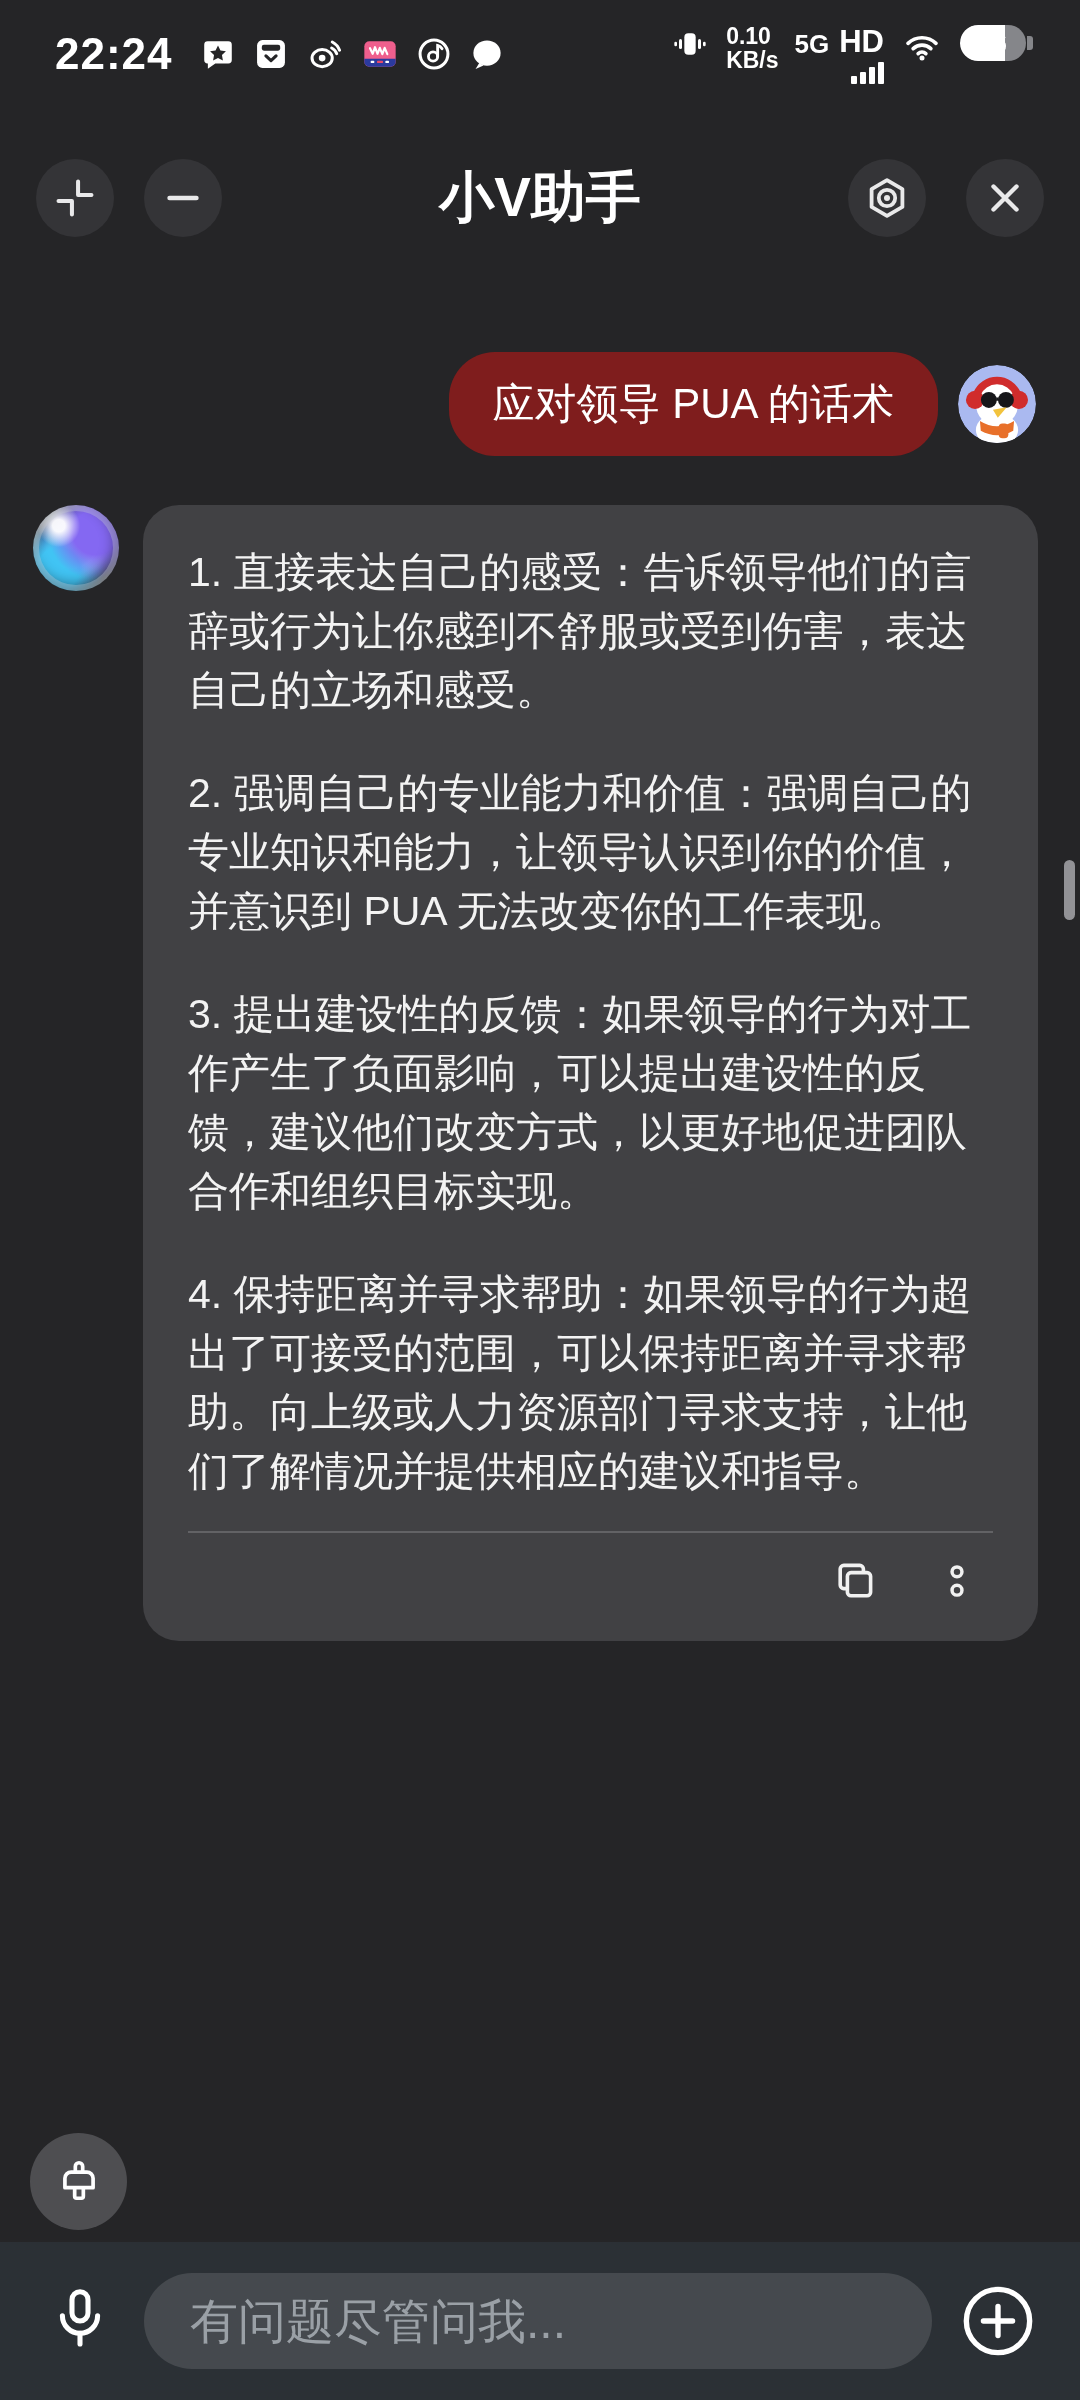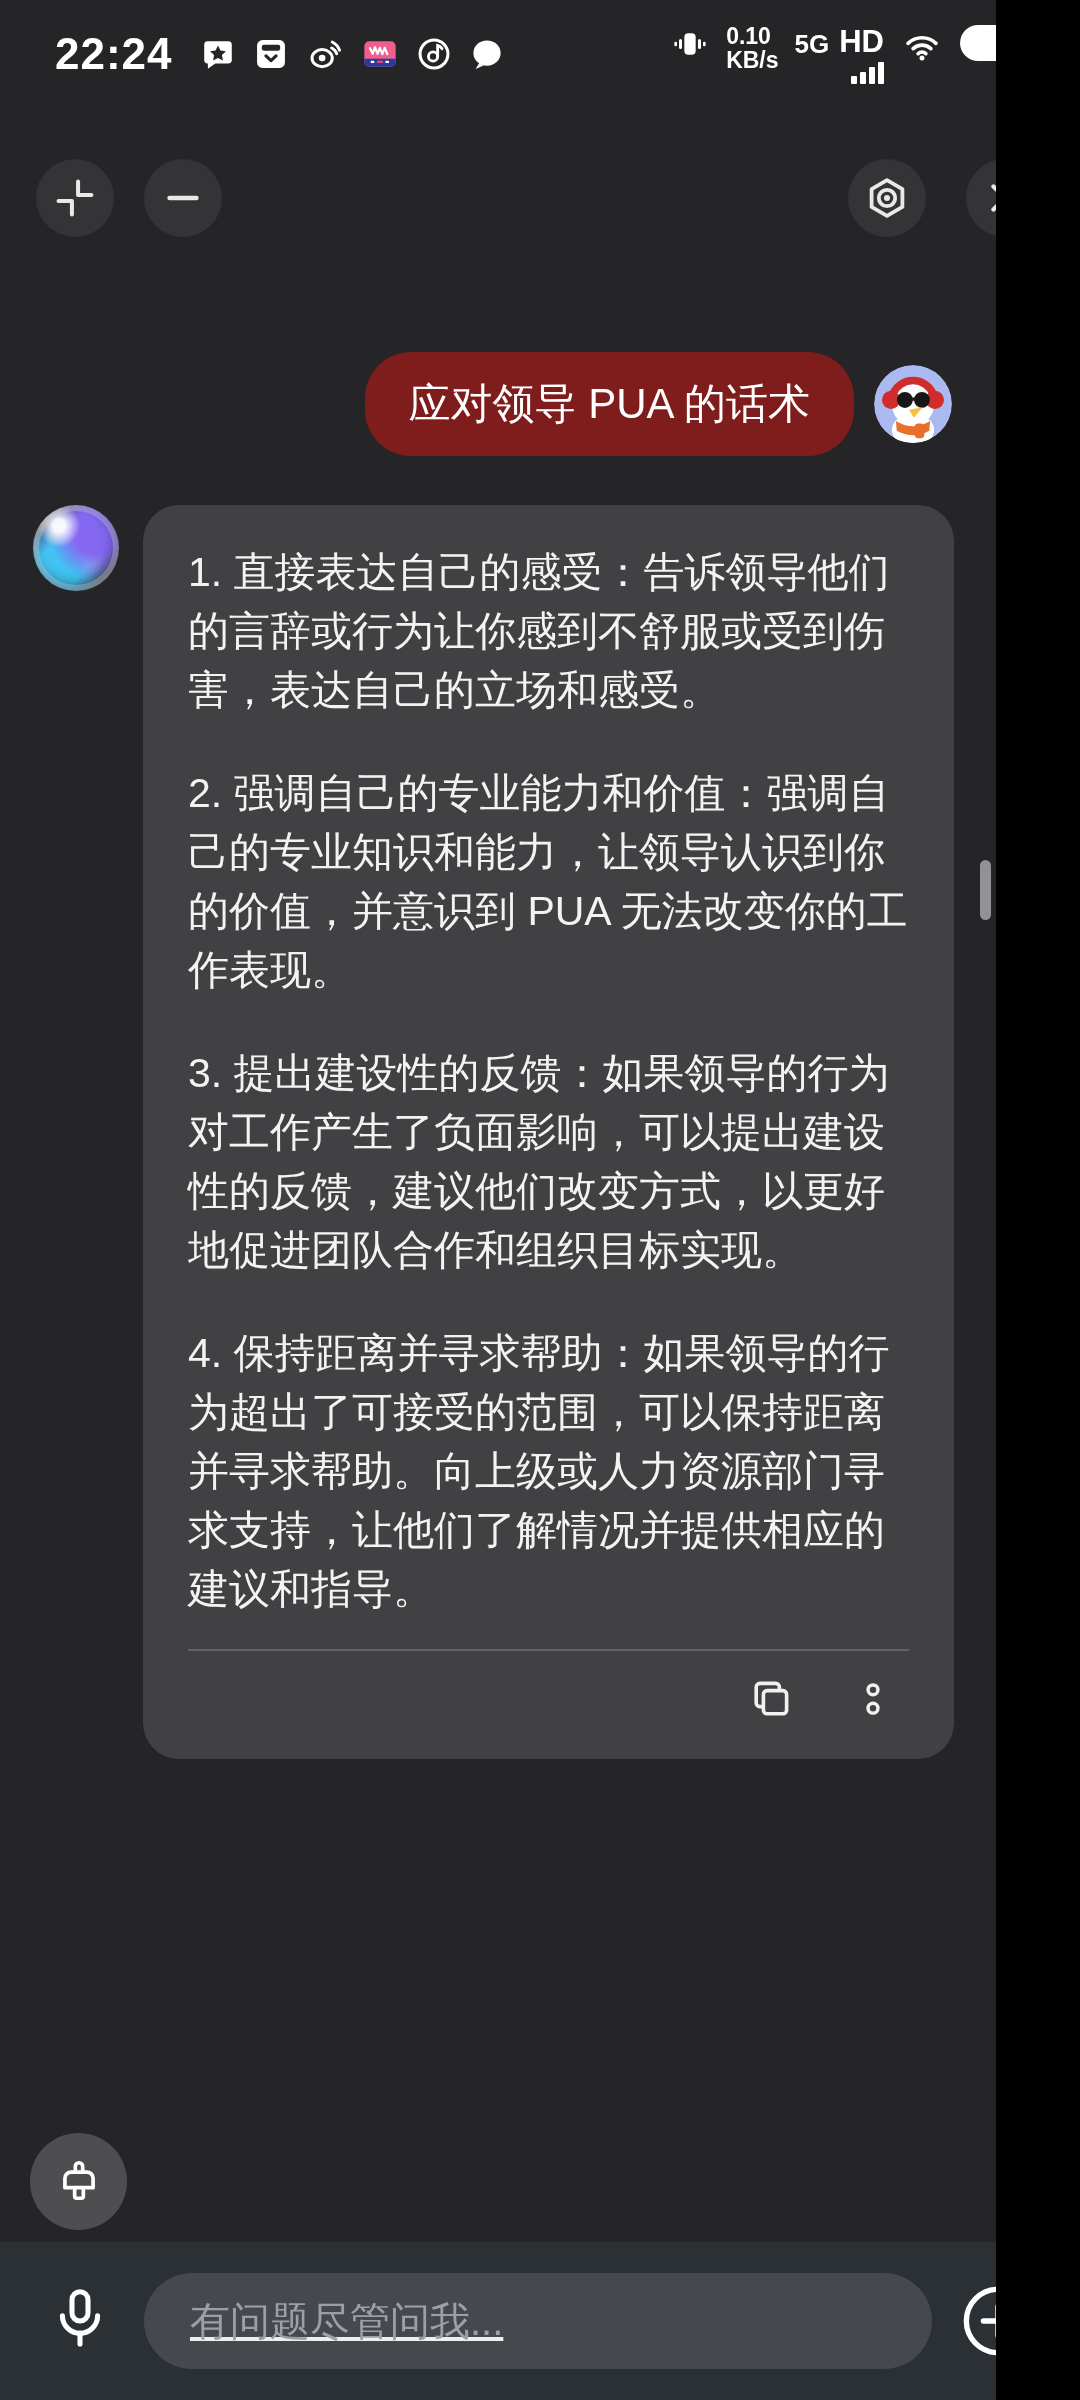--- a/index.html
+++ b/index.html
@@ -1,16 +1,16 @@
 <!DOCTYPE html>
 <html><head>
 <meta charset="utf-8">
 <style>
   html,body{margin:0;padding:0;background:#000;}
-  .screen{position:relative;width:996px;height:2400px;background:#252527;overflow:hidden;
+  .screen{position:relative;width:1080px;height:2400px;background:#252527;overflow:hidden;
           font-family:"Liberation Sans","DejaVu Sans",sans-serif;color:#fff;}
 
   
   .status-bar{position:absolute;top:0;left:0;width:1080px;height:92px;display:flex;align-items:center;
               padding:16px 46px 0 55px;box-sizing:border-box;}
   .sb-time{font-size:44px;font-weight:bold;letter-spacing:1px;}
   .sb-icons{display:flex;align-items:center;gap:15px;margin-left:26px;}
   .sb-icons svg{display:block;}
   .sb-right{margin-left:auto;display:flex;align-items:flex-start;gap:16px;}
   .speed{display:flex;flex-direction:column;align-items:flex-start;line-height:24px;font-weight:bold;}
@@ -62,21 +62,21 @@
              background:#4e4e51;display:flex;align-items:center;justify-content:center;}
 
   .scroll-thumb{position:absolute;right:5px;top:860px;width:11px;height:60px;border-radius:6px;background:#929296;}
 
   
   .input-bar{position:absolute;left:0;bottom:0;width:1080px;height:158px;background:#2b3035;
              display:flex;align-items:center;padding:0 42px;box-sizing:border-box;gap:26px;}
   .mic-btn{width:76px;height:90px;display:flex;align-items:center;justify-content:center;flex:0 0 auto;}
   .input-pill{flex:1;height:96px;background:#45494e;border-radius:48px;display:flex;align-items:center;overflow:hidden;}
   .input-pill input{width:100%;background:transparent;border:none;outline:none;color:#eee;
-                    font-size:40px;padding:0 46px;font-family:inherit;text-decoration:underline;}
+                    font-size:48px;padding:0 46px;font-family:inherit;}
   .input-pill input::placeholder{color:#9aa0a6;}
   .plus-btn{width:80px;height:90px;display:flex;align-items:center;justify-content:center;flex:0 0 auto;}
 </style>
 </head>
 <body>
 
 <div class="screen">
 
   <div class="status-bar">
     <span class="sb-time">22:24</span>
@@ -174,20 +174,21 @@
         <svg width="46" height="46" viewBox="0 0 24 24">
             <path d="M13.6 3.4v7h7M10.4 20.6v-7h-7" fill="none" stroke="#e9e9ea" stroke-width="2.1" stroke-linecap="round" stroke-linejoin="round"></path>
           </svg>
       </div>
       <div class="circle-btn">
         <svg width="46" height="46" viewBox="0 0 24 24">
             <path d="M5 12h14" stroke="#e9e9ea" stroke-width="2.4" stroke-linecap="round"></path>
           </svg>
       </div>
     </div>
+    <div class="hd-title">小V助手</div>
     <div class="hd-right">
       <div class="circle-btn">
         <svg width="48" height="48" viewBox="0 0 24 24">
             <polygon points="12,3.1 19.7,7.55 19.7,16.45 12,20.9 4.3,16.45 4.3,7.55" fill="none" stroke="#e9e9ea" stroke-width="1.9" stroke-linejoin="round"></polygon>
             <circle cx="12" cy="12" r="4.1" fill="none" stroke="#e9e9ea" stroke-width="1.9"></circle>
             <circle cx="12" cy="12" r="1.5" fill="#e9e9ea"></circle>
           </svg>
       </div>
       <div class="circle-btn">
         <svg width="46" height="46" viewBox="0 0 24 24">

